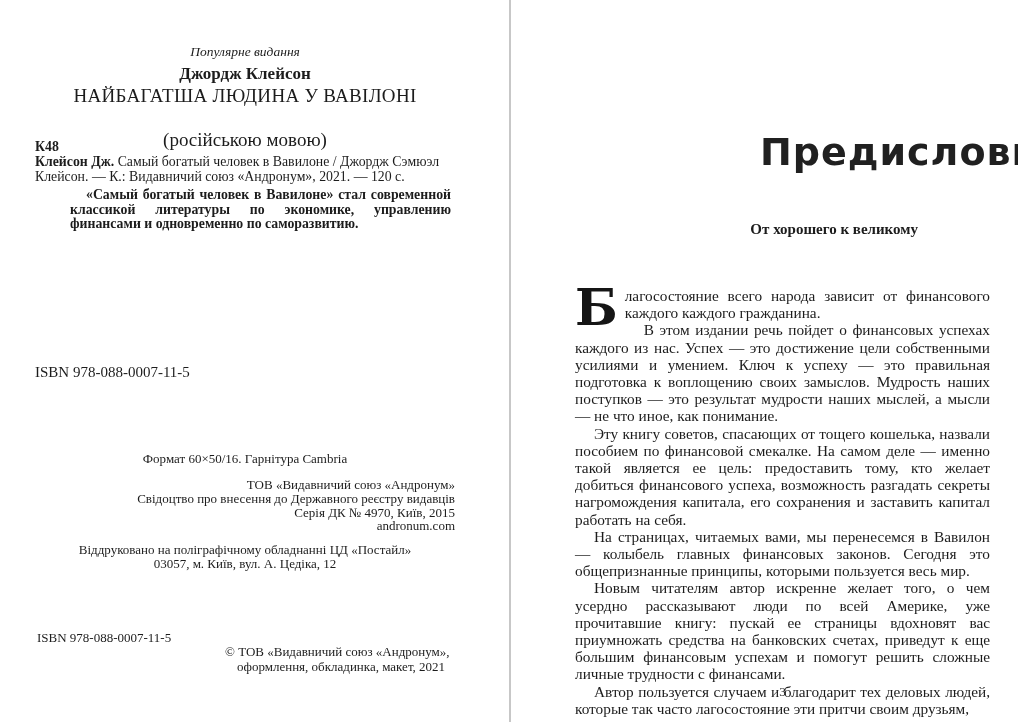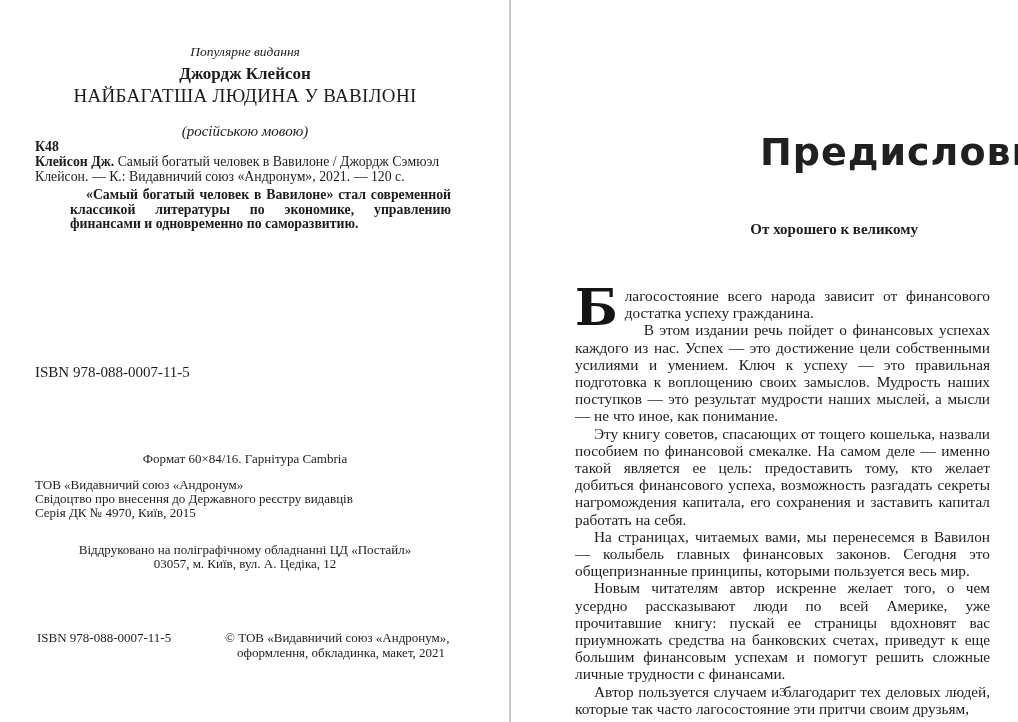--- a/index.html
+++ b/index.html
@@ -17,48 +17,48 @@
   .page-right { left:511px; width:507px; }
   .spread-divider {
     position:absolute; left:509px; top:0;
     width:2px; height:722px; background:#c7c7c7;
   }
 
   
   .edition-block { position:absolute; top:44px; left:35px; width:420px; text-align:center; }
   .edition-note { font-style:italic; font-size:13.5px; margin-bottom:4px; }
   .book-author  { font-weight:bold; font-size:17px; margin-bottom:1px; }
-  .book-title-ua{ font-size:19px; letter-spacing:0.3px; margin-bottom:16px; }
-  .language-note{ font-style:italic; font-size:15px; }
+  .book-title-ua{ font-size:19px; letter-spacing:0.3px; margin-bottom:22px; }
+  .language-note{ font-size:19px; }
 
   .catalog { position:absolute; top:139px; left:35px; width:417px;
              font-size:13.8px; line-height:15px; display:flex;flex-direction:column; }
   .catalog-code { font-weight:bold; width:36px; flex:none; }
   .catalog-text { flex:1; }
   .catalog-author { font-weight:bold; }
 
   .annotation { position:absolute; top:188px; left:70px; width:381px;
                 font-size:13.8px; line-height:14.7px; font-weight:bold;
                 text-align:justify; }
   .annotation p { margin:0 0 2px 0; text-indent:16px; }
 
   .isbn-main { position:absolute; top:364px; left:35px; font-size:15px; }
 
   .format-line { position:absolute; top:451px; left:35px; width:420px;
                  text-align:center; font-size:13px; }
 
   .publisher-block { position:absolute; top:478px; left:35px; width:420px;
-                     text-align:left; font-size:13px; line-height:13.8px; }
+                     text-align:right; font-size:13px; line-height:13.8px; }
   .printer-block   { position:absolute; top:543px; left:35px; width:420px;
                      text-align:center; font-size:13px; line-height:13.8px; }
 
   .footer-row { position:absolute; top:628px; left:37px; width:418px;
                 font-size:13px; line-height:15px; }
   .footer-isbn { position:absolute; left:0; top:2px; }
-  .copyright { position:absolute; left:188px; top:2px; width:232px;
+  .copyright { position:absolute; left:188px; top:16px; width:232px;
                padding-left:12px; text-indent:-12px; }
 
   
   .chapter-title { position:absolute; top:130px; left:0; width:100%;
                    text-align:right;
                    font-family:cursive, "DejaVu Sans", sans-serif;
                    font-weight:bold; font-size:38px; letter-spacing:1px;
                    color:#202020;padding-left:48px; }
   .epigraph { position:absolute; top:221px; left:64px; width:415px;
               box-sizing:border-box; padding-right:72px;
@@ -91,26 +91,27 @@
     <div class="catalog-code">К48</div>
     <div class="catalog-text"><span class="catalog-author">Клейсон Дж.</span><span> Самый богатый человек в Вавилоне / Джордж Сэмюэл Клейсон. — К.: Видавничий союз «Андронум», 2021. — 120 с.</span></div>
   </div>
 
   <div class="annotation">
     <p>«Самый богатый человек в Вавилоне» стал современной классикой литературы по экономике, управлению финансами и одновременно по саморазвитию.</p>
   </div>
 
   <div class="isbn-main">ISBN 978-088-0007-11-5</div>
 
-  <div class="format-line">Формат 60×84/16. Гарнітура Cambria</div>
+  <div class="format-line">Формат 60×50/16. Гарнітура Cambria</div>
 
   <div class="publisher-block">
     <div>ТОВ «Видавничий союз «Андронум»</div>
     <div>Свідоцтво про внесення до Державного реєстру видавців</div>
     <div>Серія ДК № 4970, Київ, 2015</div>
+    <div>andronum.com</div>
   </div>
 
   <div class="printer-block">
     <div>Віддруковано на поліграфічному обладнанні ЦД «Постайл»</div>
     <div>03057, м. Київ, вул. А. Цедіка, 12</div>
   </div>
 
   <div class="footer-row">
     <div class="footer-isbn">ISBN 978-088-0007-11-5</div>
     <div class="copyright"><span>©</span> <span>ТОВ «Видавничий союз «Андронум»,</span><br><span>оформлення, обкладинка, макет, 2021</span></div>
@@ -120,21 +121,21 @@
 
 <div class="spread-divider"></div>
 
 <div class="page page-right">
 
   <div class="chapter-title">Предисловие</div>
 
   <div class="epigraph">От хорошего к великому</div>
 
   <div class="body-text">
-    <p class="opening"><span class="drop-cap">Б</span><span>лагосостояние всего народа зависит от финансового достатка успеху гражданина.</span></p>
+    <p class="opening"><span class="drop-cap">Б</span><span>лагосостояние всего народа зависит от финансового каждого каждого гражданина.</span></p>
     <p>В этом издании речь пойдет о финансовых успехах каждого из нас. Успех — это достижение цели собственными усилиями и умением. Ключ к успеху — это правильная подготовка к воплощению своих замыслов. Мудрость наших поступков — это результат мудрости наших мыслей, а мысли — не что иное, как понимание.</p>
     <p>Эту книгу советов, спасающих от тощего кошелька, назвали пособием по финансовой смекалке. На самом деле — именно такой является ее цель: предоставить тому, кто желает добиться финансового успеха, возможность разгадать секреты нагромождения капитала, его сохранения и заставить капитал работать на себя.</p>
     <p>На страницах, читаемых вами, мы перенесемся в Вавилон — колыбель главных финансовых законов. Сегодня это общепризнанные принципы, которыми пользуется весь мир.</p>
     <p>Новым читателям автор искренне желает того, о чем усердно рассказывают люди по всей Америке, уже прочитавшие книгу: пускай ее страницы вдохновят вас приумножать средства на банковских счетах, приведут к еще большим финансовым успехам и помогут решить сложные личные трудности с финансами.</p>
     <p>Автор пользуется случаем и благодарит тех деловых людей, которые так часто лагосостояние эти притчи своим друзьям,</p>
   </div>
 
   <div class="page-number">3</div>
 
 </div>

